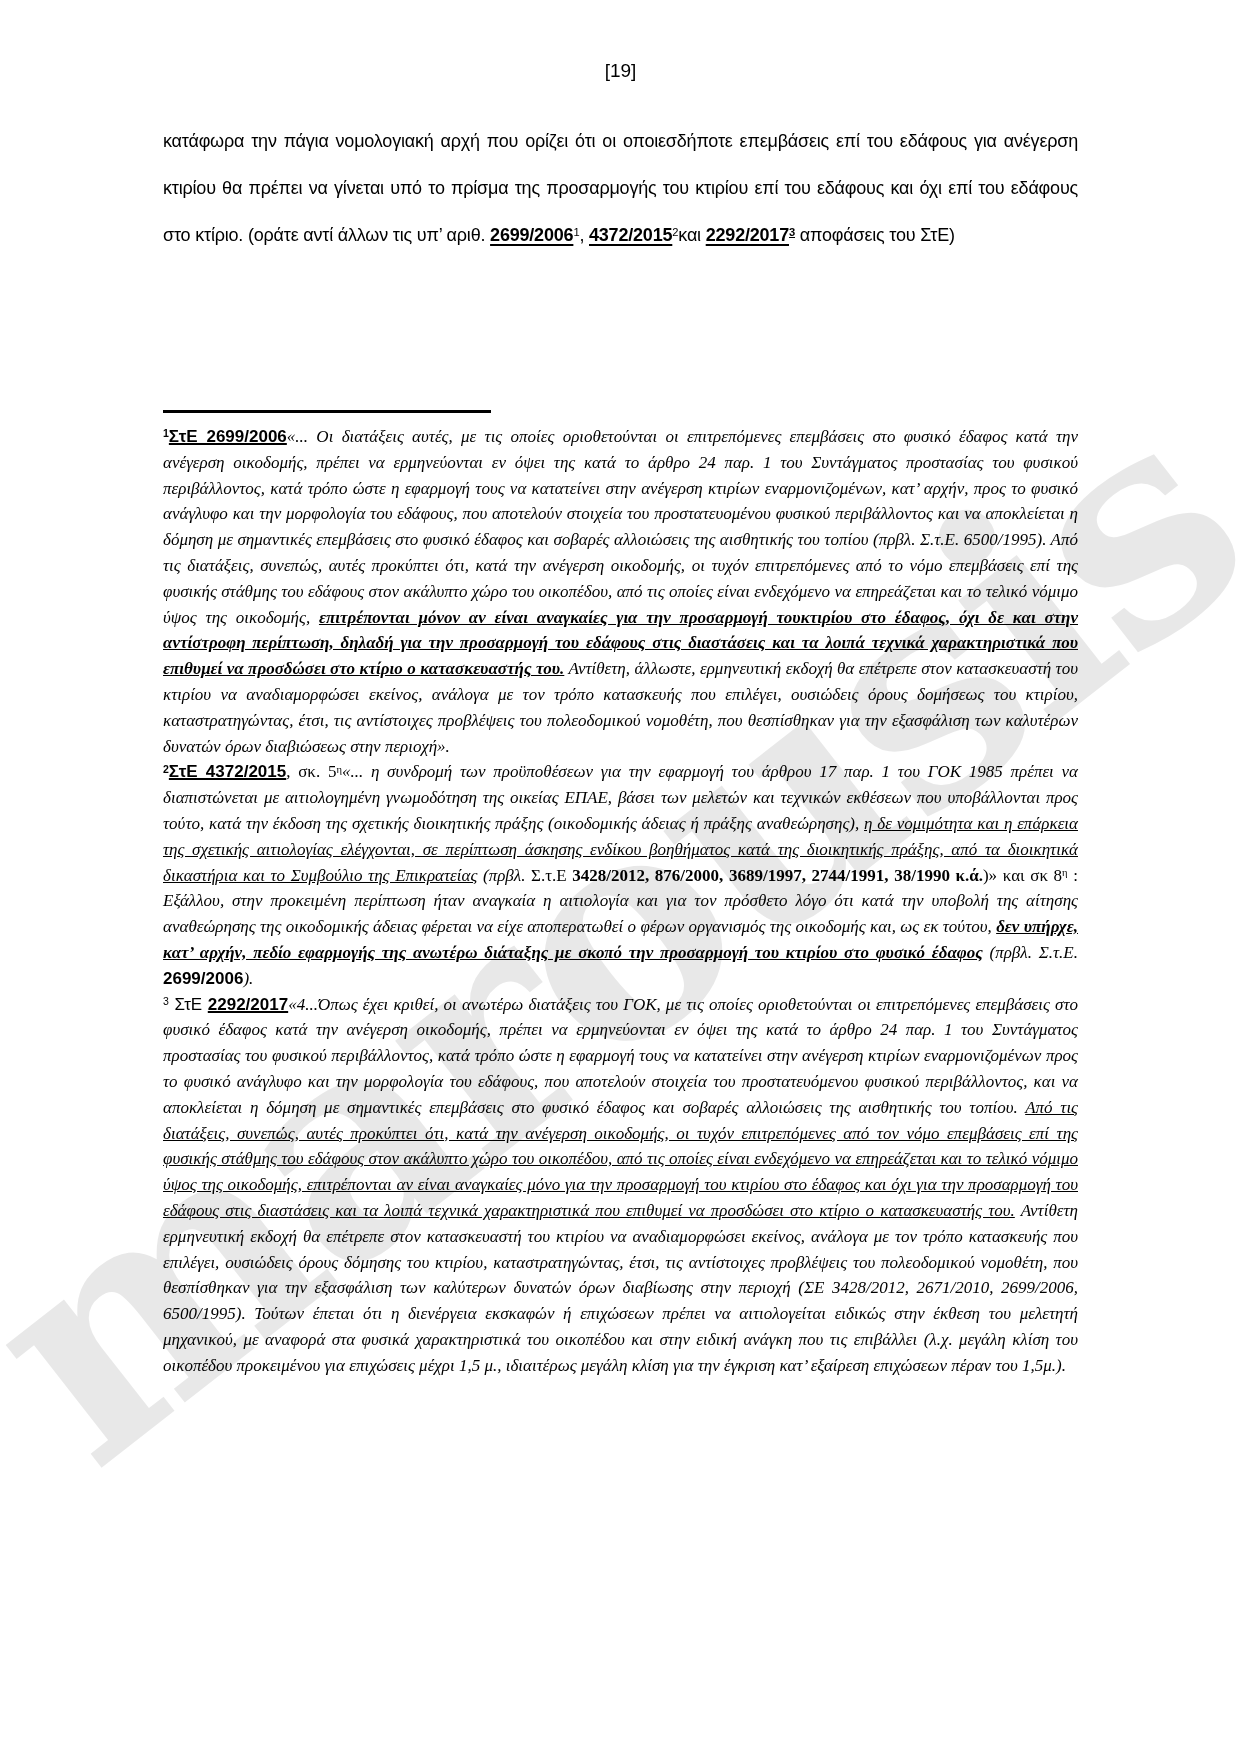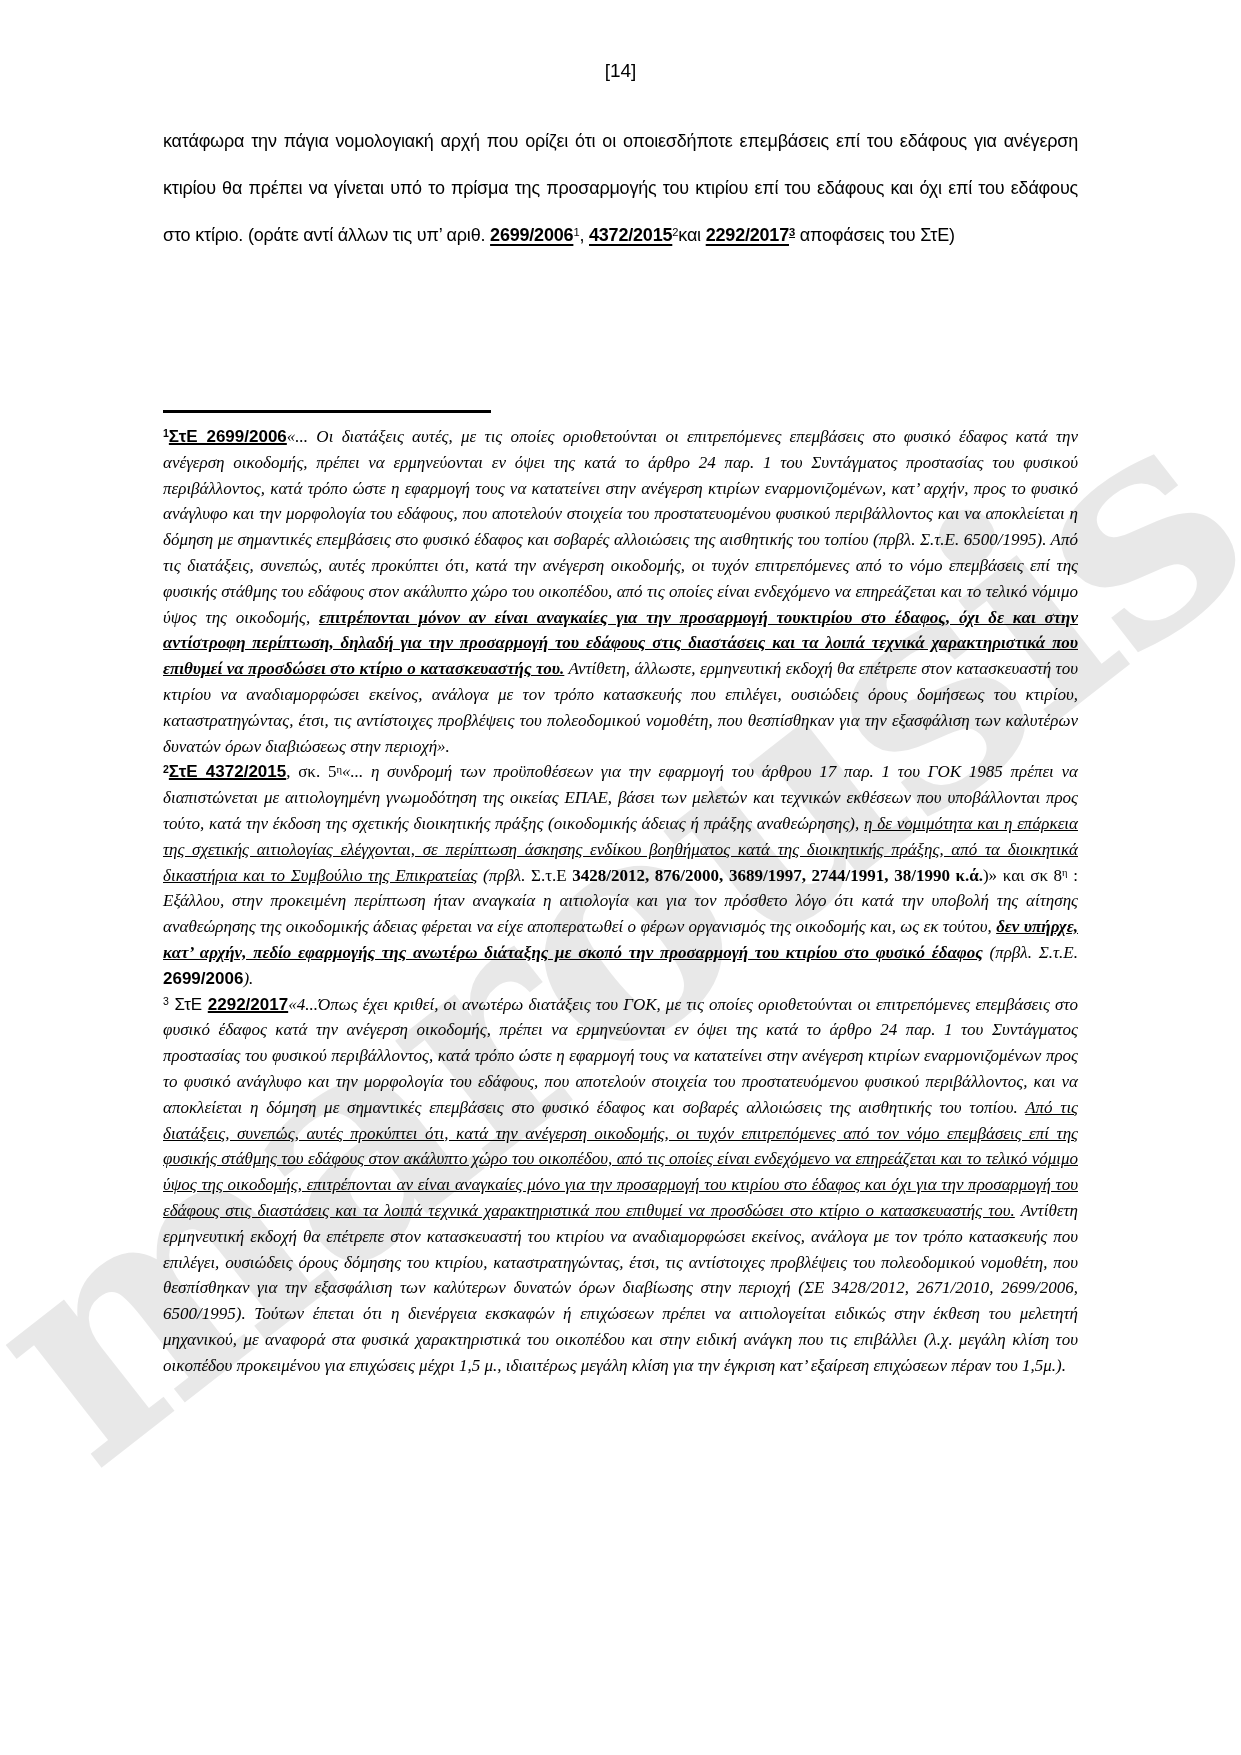--- a/index.html
+++ b/index.html
@@ -92,21 +92,21 @@
   .main-para span.b.u { text-decoration-thickness: 2px; text-underline-offset: 3px; }
   .footnotes span.sans.b.u { text-decoration-thickness: 2px; }
 </style>
 </head>
 <body>
 
 <div class="watermark">marousis</div>
 
 <div class="content">
 
-  <div class="page-number">[14]</div>
+  <div class="page-number">[19]</div>
 
   <div class="main-para"><span>κατάφωρα την πάγια νομολογιακή αρχή που ορίζει ότι οι οποιεσδήποτε επεμβάσεις επί του εδάφους για ανέγερση κτιρίου θα πρέπει να γίνεται υπό το πρίσμα της προσαρμογής του κτιρίου επί του εδάφους και όχι επί του εδάφους στο κτίριο. (οράτε αντί άλλων τις υπ’ αριθ. </span><span class="b u">2699/2006</span><sup>1</sup><span>, </span><span class="b u">4372/2015</span><sup>2</sup><span>και </span><span class="b u">2292/2017</span><sup class="b u">3</sup><span> αποφάσεις του ΣτΕ)</span></div>
 
   <hr class="fn-rule">
 
   <div class="footnotes">
     <p class="fn"><sup class="b sans up">1</sup><span class="b sans up u">ΣτΕ 2699/2006</span><span>«... Οι διατάξεις αυτές, με τις οποίες οριοθετούνται οι επιτρεπόμενες επεμβάσεις στο φυσικό έδαφος κατά την ανέγερση οικοδομής, πρέπει να ερμηνεύονται εν όψει της κατά το άρθρο 24 παρ. 1 του Συντάγματος προστασίας του φυσικού περιβάλλοντος, κατά τρόπο ώστε η εφαρμογή τους να κατατείνει στην ανέγερση κτιρίων εναρμονιζομένων, κατ’ αρχήν, προς το φυσικό ανάγλυφο και την μορφολογία του εδάφους, που αποτελούν στοιχεία του προστατευομένου φυσικού περιβάλλοντος και να αποκλείεται η δόμηση με σημαντικές επεμβάσεις στο φυσικό έδαφος και σοβαρές αλλοιώσεις της αισθητικής του τοπίου (πρβλ. Σ.τ.Ε. 6500/1995). Από τις διατάξεις, συνεπώς, αυτές προκύπτει ότι, κατά την ανέγερση οικοδομής, οι τυχόν επιτρεπόμενες από το νόμο επεμβάσεις επί της φυσικής στάθμης του εδάφους στον ακάλυπτο χώρο του οικοπέδου, από τις οποίες είναι ενδεχόμενο να επηρεάζεται και το τελικό νόμιμο ύψος της οικοδομής, </span><span class="b u">επιτρέπονται μόνον αν είναι αναγκαίες για την προσαρμογή τουκτιρίου στο έδαφος, όχι δε και στην αντίστροφη περίπτωση, δηλαδή για την προσαρμογή του εδάφους στις διαστάσεις και τα λοιπά τεχνικά χαρακτηριστικά που επιθυμεί να προσδώσει στο κτίριο ο κατασκευαστής του.</span><span> Αντίθετη, άλλωστε, ερμηνευτική εκδοχή θα επέτρεπε στον κατασκευαστή του κτιρίου να αναδιαμορφώσει εκείνος, ανάλογα με τον τρόπο κατασκευής που επιλέγει, ουσιώδεις όρους δομήσεως του κτιρίου, καταστρατηγώντας, έτσι, τις αντίστοιχες προβλέψεις του πολεοδομικού νομοθέτη, που θεσπίσθηκαν για την εξασφάλιση των καλυτέρων δυνατών όρων διαβιώσεως στην περιοχή».</span></p>
     <p class="fn"><sup class="b sans up">2</sup><span class="b sans up u">ΣτΕ 4372/2015</span><span class="up">, σκ. 5</span><sup class="up">η</sup><span>«... η συνδρομή των προϋποθέσεων για την εφαρμογή του άρθρου 17 παρ. 1 του ΓΟΚ 1985 πρέπει να διαπιστώνεται με αιτιολογημένη γνωμοδότηση της οικείας ΕΠΑΕ, βάσει των μελετών και τεχνικών εκθέσεων που υποβάλλονται προς τούτο, κατά την έκδοση της σχετικής διοικητικής πράξης (οικοδομικής άδειας ή πράξης αναθεώρησης), </span><span class="u">η δε νομιμότητα και η επάρκεια της σχετικής αιτιολογίας ελέγχονται, σε περίπτωση άσκησης ενδίκου βοηθήματος κατά της διοικητικής πράξης, από τα διοικητικά δικαστήρια και το Συμβούλιο της Επικρατείας</span><span> (πρβλ. </span><span class="up">Σ.τ.Ε </span><span class="b up">3428/2012, 876/2000, 3689/1997, 2744/1991, 38/1990 κ.ά.</span><span class="up">)» και σκ 8</span><sup class="up">η</sup><span class="up"> : </span><span>Εξάλλου, στην προκειμένη περίπτωση ήταν αναγκαία η αιτιολογία και για τον πρόσθετο λόγο ότι κατά την υποβολή της αίτησης αναθεώρησης της οικοδομικής άδειας φέρεται να είχε αποπερατωθεί ο φέρων οργανισμός της οικοδομής και, ως εκ τούτου, </span><span class="b u">δεν υπήρχε, κατ’ αρχήν, πεδίο εφαρμογής της ανωτέρω διάταξης με σκοπό την προσαρμογή του κτιρίου στο φυσικό έδαφος</span><span> (πρβλ. Σ.τ.Ε. </span><span class="b sans up">2699/2006</span><span>).</span></p>
     <p class="fn"><sup class="up sans">3</sup><span class="up sans"> ΣτΕ </span><span class="b sans up u">2292/2017</span><span>«4...Όπως έχει κριθεί, οι ανωτέρω διατάξεις του ΓΟΚ, με τις οποίες οριοθετούνται οι επιτρεπόμενες επεμβάσεις στο φυσικό έδαφος κατά την ανέγερση οικοδομής, πρέπει να ερμηνεύονται εν όψει της κατά το άρθρο 24 παρ. 1 του Συντάγματος προστασίας του φυσικού περιβάλλοντος, κατά τρόπο ώστε η εφαρμογή τους να κατατείνει στην ανέγερση κτιρίων εναρμονιζομένων προς το φυσικό ανάγλυφο και την μορφολογία του εδάφους, που αποτελούν στοιχεία του προστατευόμενου φυσικού περιβάλλοντος, και να αποκλείεται η δόμηση με σημαντικές επεμβάσεις στο φυσικό έδαφος και σοβαρές αλλοιώσεις της αισθητικής του τοπίου. </span><span class="u">Από τις διατάξεις, συνεπώς, αυτές προκύπτει ότι, κατά την ανέγερση οικοδομής, οι τυχόν επιτρεπόμενες από τον νόμο επεμβάσεις επί της φυσικής στάθμης του εδάφους στον ακάλυπτο χώρο του οικοπέδου, από τις οποίες είναι ενδεχόμενο να επηρεάζεται και το τελικό νόμιμο ύψος της οικοδομής, επιτρέπονται αν είναι αναγκαίες μόνο για την προσαρμογή του κτιρίου στο έδαφος και όχι για την προσαρμογή του εδάφους στις διαστάσεις και τα λοιπά τεχνικά χαρακτηριστικά που επιθυμεί να προσδώσει στο κτίριο ο κατασκευαστής του.</span><span> Αντίθετη ερμηνευτική εκδοχή θα επέτρεπε στον κατασκευαστή του κτιρίου να αναδιαμορφώσει εκείνος, ανάλογα με τον τρόπο κατασκευής που επιλέγει, ουσιώδεις όρους δόμησης του κτιρίου, καταστρατηγώντας, έτσι, τις αντίστοιχες προβλέψεις του πολεοδομικού νομοθέτη, που θεσπίσθηκαν για την εξασφάλιση των καλύτερων δυνατών όρων διαβίωσης στην περιοχή (ΣΕ 3428/2012, 2671/2010, 2699/2006, 6500/1995). Τούτων έπεται ότι η διενέργεια εκσκαφών ή επιχώσεων πρέπει να αιτιολογείται ειδικώς στην έκθεση του μελετητή μηχανικού, με αναφορά στα φυσικά χαρακτηριστικά του οικοπέδου και στην ειδική ανάγκη που τις επιβάλλει (λ.χ. μεγάλη κλίση του οικοπέδου προκειμένου για επιχώσεις μέχρι 1,5 μ., ιδιαιτέρως μεγάλη κλίση για την έγκριση κατ’ εξαίρεση επιχώσεων πέραν του 1,5μ.).</span></p>
   </div>

